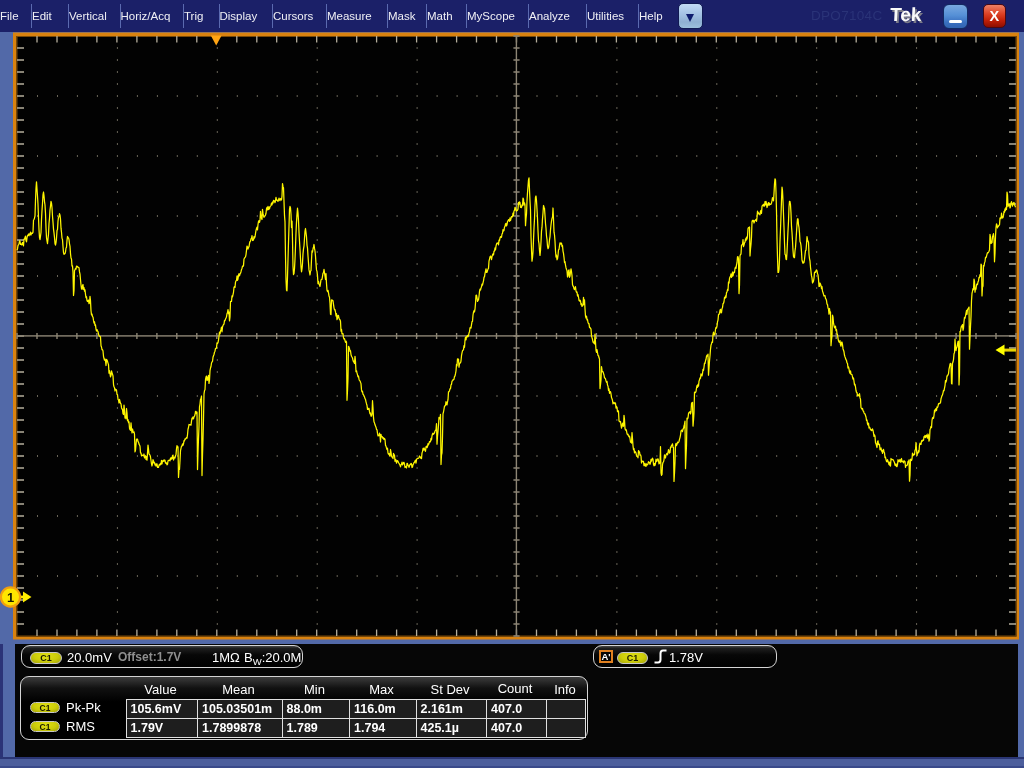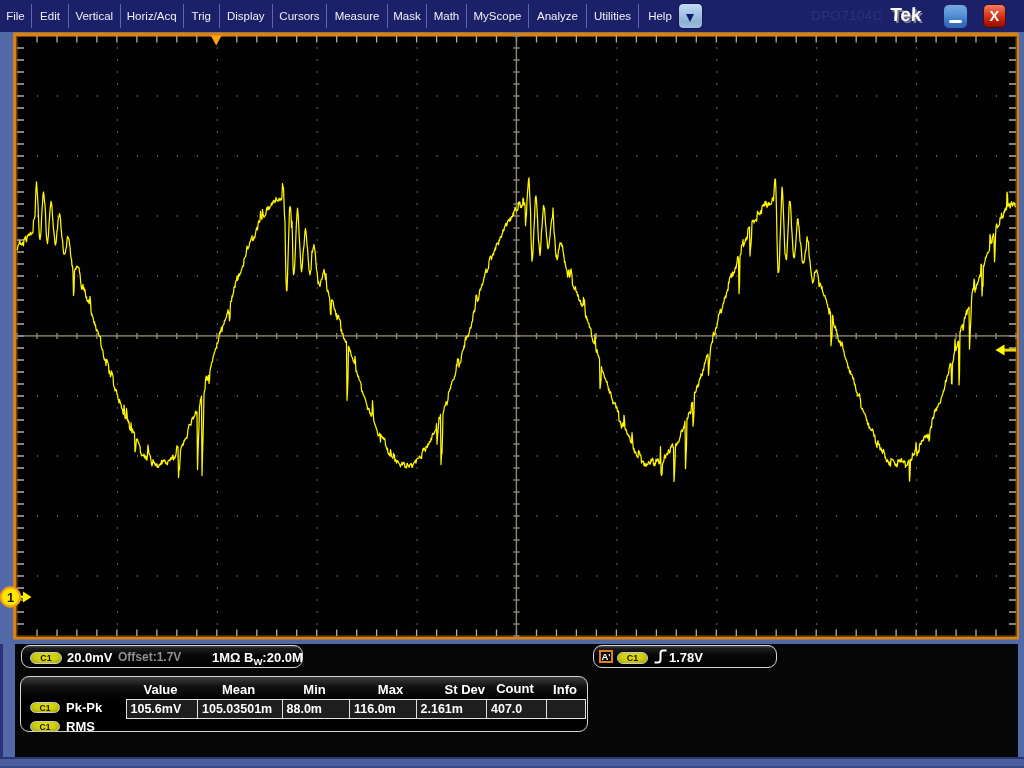--- a/index.html
+++ b/index.html
@@ -1,35 +1,35 @@
 <!DOCTYPE html>
 <html><head><meta charset="utf-8"><style>
 * { margin:0; padding:0; box-sizing:border-box; }
 body { width:1024px; height:768px; overflow:hidden; background:#050505; font-family:"Liberation Sans",sans-serif; position:relative; }
 #menubar { position:absolute; left:0; top:0; width:1024px; height:32px; background:#1b2068; display:flex; align-items:center; }
-.mi { color:#f0f0f5; font-size:11.5px; text-align:center; height:24px; line-height:24px; border-right:1.5px solid #5b6ab0; white-space:nowrap; }
+.mi { color:#f0f0f5; font-size:11.5px; text-align:left; height:24px; line-height:24px; border-right:1.5px solid #5b6ab0; white-space:nowrap; }
 #ddbtn { position:absolute; left:678px; top:3px; width:25px; height:26px; border-radius:5px;
   background:linear-gradient(180deg,#c2daf4 0%,#a6c4e6 40%,#8fb0d2 75%,#9cc0dc 100%); border:1.5px solid #111a52; }
 #ddbtn div { position:absolute; left:7px; top:10px; width:0; height:0;
   border-left:4.5px solid transparent; border-right:4.5px solid transparent; border-top:8px solid #0e1c6e; }
 #ghost { position:absolute; left:811px; top:8px; font-size:13.5px; color:#2a3378; letter-spacing:0.3px; }
 #tek { position:absolute; left:890px; top:4px; font-size:19px; font-weight:bold; color:#fafafa; transform:skewX(-3deg); text-shadow:2px 2px 0 #7a7a88; }
 #minbtn { position:absolute; left:942.5px; top:4px; width:25px; height:25px; border-radius:6px;
   background:linear-gradient(180deg,#79a8e0 0%,#5590d6 45%,#3a70c0 75%,#3264b2 100%); border:1px solid #132a62; }
 #minbtn div { position:absolute; left:5.5px; top:14.5px; width:12.5px; height:3.2px; background:#fff; border-radius:1.6px; }
 #clsbtn { position:absolute; left:983px; top:4px; width:22.5px; height:24px; border-radius:5px;
   background:linear-gradient(180deg,#ed8066 0%,#dd4226 40%,#c02008 70%,#8e0e00 100%); border:1px solid #4a0a14;
   color:#fff; font-weight:bold; font-size:14.5px; text-align:center; line-height:22px; }
 #bottom { position:absolute; left:0; top:644px; width:1024px; height:124px; background:#060606; }
 .bluestrip { position:absolute; background:#5269a8; }
 .panel { position:absolute; border:1.5px solid #d4d4d4; border-radius:9px;
   background:linear-gradient(180deg,#4a4a4a 0%,#1e1e1e 11%,#070707 42%,#000 100%); }
 .badge { position:absolute; background:radial-gradient(ellipse at 50% 30%,#e0e014 0%,#cccc0a 55%,#a0a006 100%);
   border:1.5px solid #c8c8c8; border-radius:7px; color:#1a1a00; font-weight:bold; text-align:center; }
-.wt { position:absolute; color:#fff; font-weight:bold; font-size:13px; white-space:nowrap; }
+.wt { position:absolute; color:#fff; font-weight:normal; font-size:13px; white-space:nowrap; }
 .gt { position:absolute; color:#8f8f8f; font-weight:bold; font-size:12px; white-space:nowrap; }
 table.meas { position:absolute; border-collapse:collapse; }
 table.meas td { border:1.5px solid #e0e0e0; background:#1e1e1e; color:#fff; font-weight:bold; font-size:12.5px;
   padding:0 0 0 4px; height:19px; white-space:nowrap; }
 </style></head>
 <body>
 <div id="menubar">
     <div class="mi" style="width:32px">File</div>
     <div class="mi" style="width:37px">Edit</div>
     <div class="mi" style="width:51.5px">Vertical</div>
@@ -88,39 +88,48 @@
 
   <div class="panel" id="p3" style="left:593px;top:1px;width:184px;height:23px">
     <div style="position:absolute;left:5px;top:4px;width:14px;height:13px;border:2px solid #e08020;background:#050505;color:#fff;font-weight:bold;font-size:9.5px;text-align:center;line-height:9px">A'</div>
     <div class="badge" style="left:23px;top:5.5px;width:31px;height:12px;font-size:9px;line-height:11px">C1</div>
     <svg style="position:absolute;left:59px;top:2px" width="16" height="17">
         <path d="M1.5,14.5 h3.5 q2.5,0 2.5,-3 v-6 q0,-3 2.5,-3 h3.5" stroke="#fff" stroke-width="2" fill="none"></path>
       </svg>
     <div class="wt" style="left:75px;top:3.5px">1.78V</div>
   </div>
 
-  <div class="panel" id="p2" style="left:20px;top:32px;width:568px;height:56px;background:linear-gradient(180deg,#3c3c3c 0%,#111 18%,#000 40%)">
+  <div class="panel" id="p2" style="left:20px;top:32px;width:568px;height:64px;background:linear-gradient(180deg,#3c3c3c 0%,#111 18%,#000 40%)">
     <div class="wt" style="left:104px;top:4.5px;width:71px;text-align:center">Value</div>
     <div class="wt" style="left:175px;top:4.5px;width:85px;text-align:center">Mean</div>
     <div class="wt" style="left:260px;top:4.5px;width:67px;text-align:center">Min</div>
-    <div class="wt" style="left:336px;top:4.5px;width:67px;text-align:center">Max</div>
-    <div class="wt" style="left:394px;top:4.5px;width:70px;text-align:right">St Dev</div>
+    <div class="wt" style="left:327px;top:4.5px;width:67px;text-align:center">Max</div>
+    <div class="wt" style="left:394px;top:4.5px;width:70px;text-align:center">St Dev</div>
     <div class="wt" style="left:464px;top:4px;width:60px;text-align:center">Count</div>
     <div class="wt" style="left:524px;top:4.5px;width:40px;text-align:center">Info</div>
     <div class="badge" style="left:9px;top:25px;width:30px;height:11px;font-size:8.5px;line-height:10px">C1</div>
     <div class="badge" style="left:9px;top:44px;width:30px;height:11px;font-size:8.5px;line-height:10px">C1</div>
     <div class="wt" style="left:45px;top:22.5px">Pk-Pk</div>
     <div class="wt" style="left:45px;top:41.5px">RMS</div>
     <table class="meas" style="left:104.5px;top:21.5px">
       <tbody>
           <tr>
             <td style="width:71.5px">105.6mV</td>
             <td style="width:84.5px">105.03501m</td>
             <td style="width:67.5px">88.0m</td>
             <td style="width:66.5px">116.0m</td>
             <td style="width:70.5px">2.161m</td>
             <td style="width:59.5px">407.0</td>
             <td style="width:39.5px"></td>
           </tr>
+      <tr>
+            <td>1.79V</td>
+            <td>1.7899878</td>
+            <td>1.789</td>
+            <td>1.794</td>
+            <td>425.1µ</td>
+            <td>407.0</td>
+            <td></td>
+          </tr>
     </tbody>
       </table>
   </div>
 
 </div>
 </body></html>

